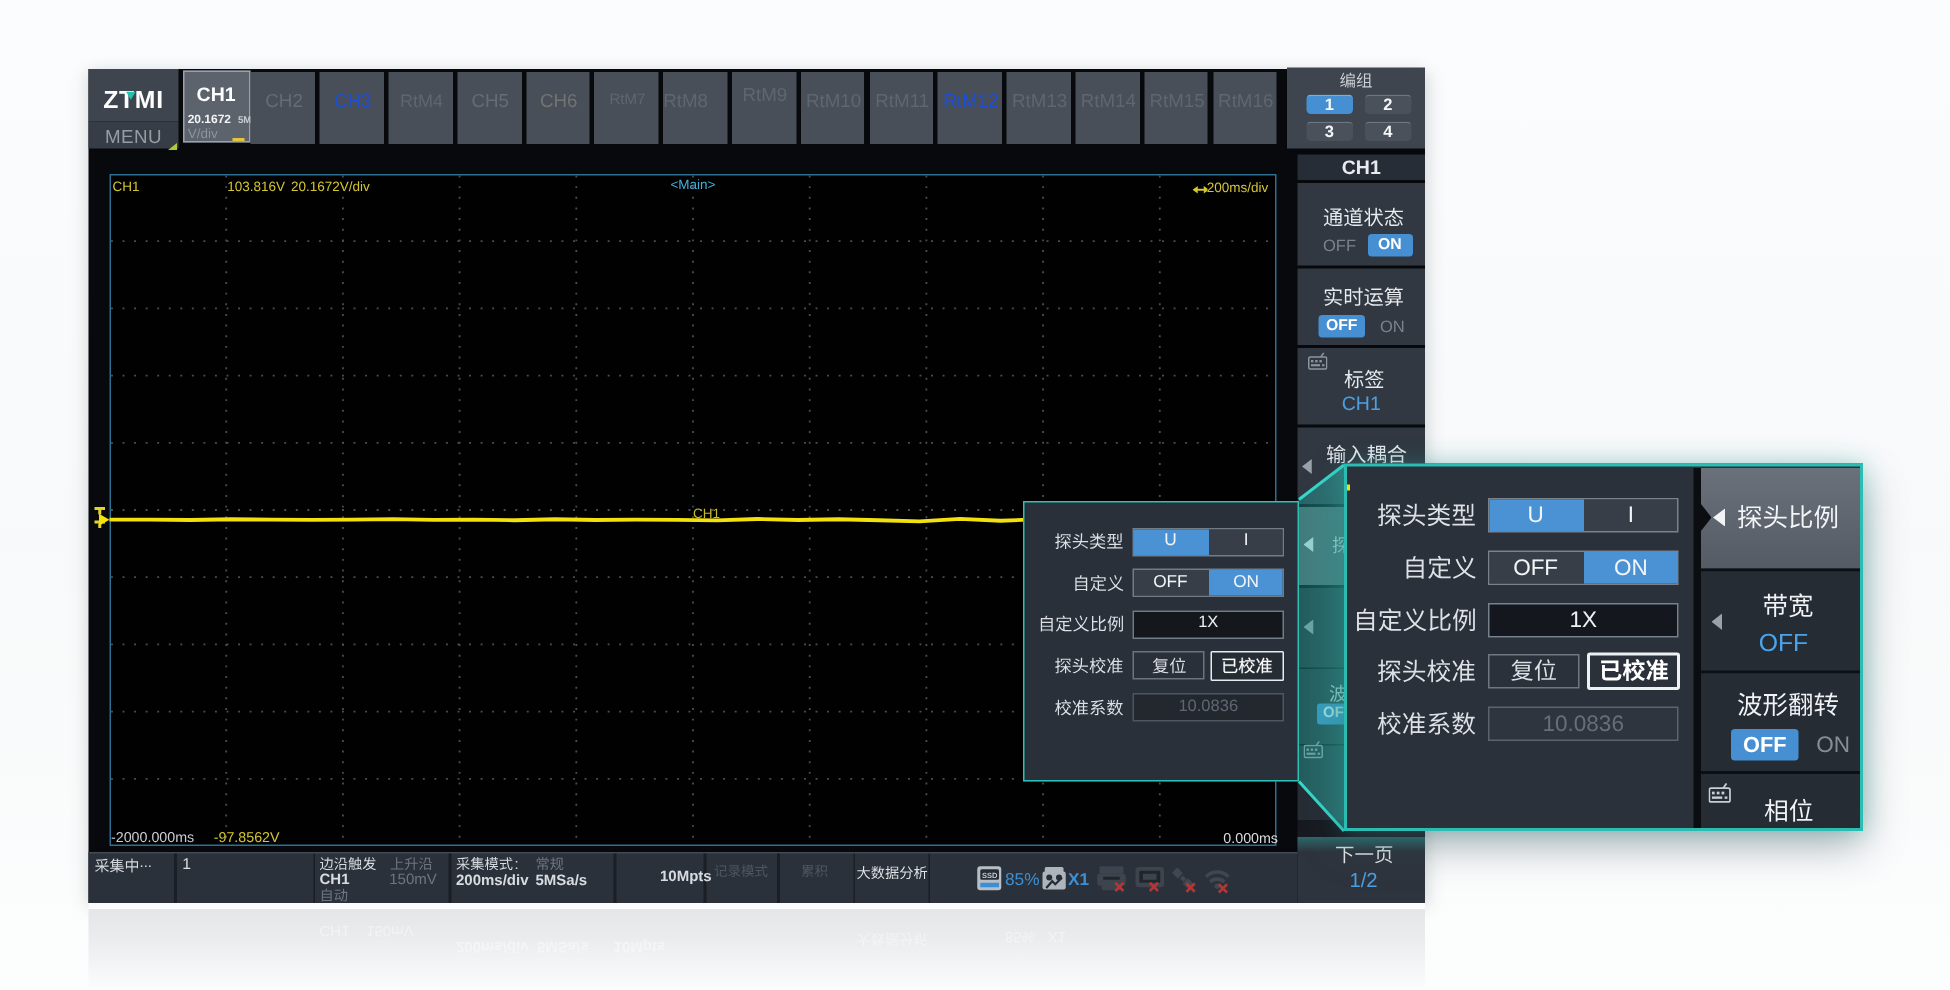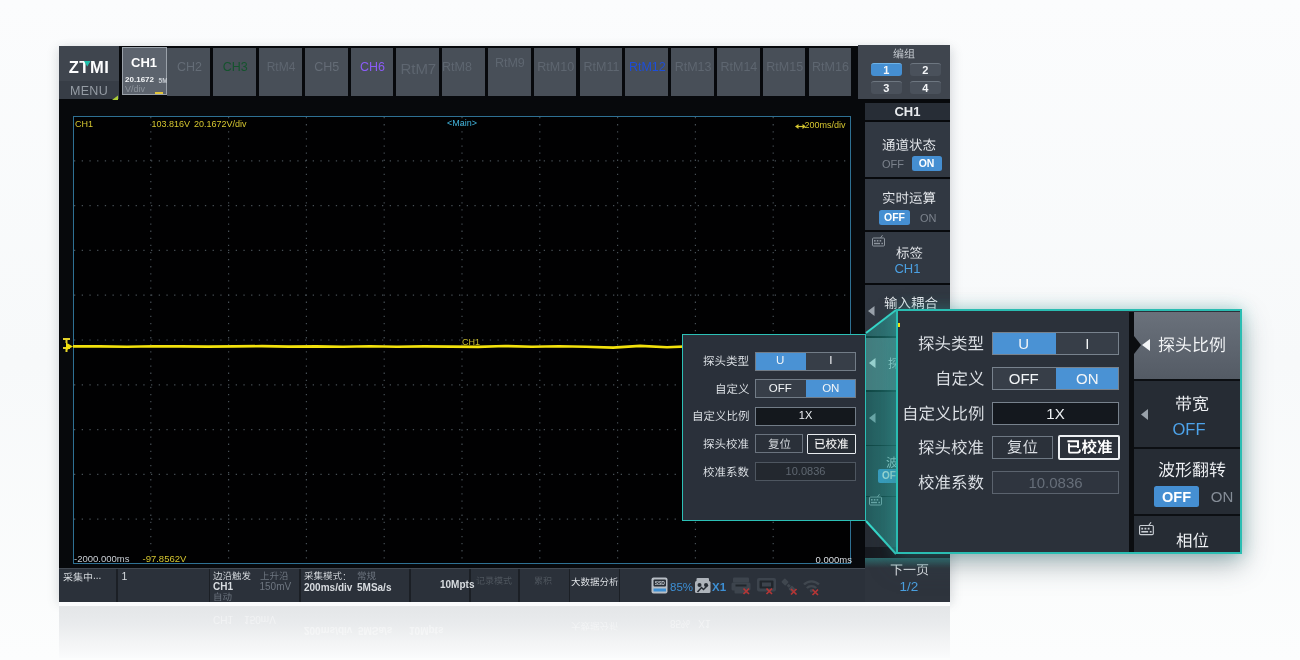--- a/index.html
+++ b/index.html
@@ -94,29 +94,29 @@
     </svg>
     <div class="abs" style="left:121.6px;top:47px;width:45.5px;height:47.5px;background:#5c636d;border:1px solid #9aa1a9;box-sizing:border-box"></div>
     <div class="abs lat" style="left:121.6px;top:56px;width:45px;text-align:center;font-size:13px;font-weight:bold;color:#ffffff">CH1</div>
     <div class="abs lat" style="left:125.1px;top:75.5px;font-size:8px;font-weight:bold;color:#f2f4f6">20.1672</div>
     <div class="abs lat" style="left:158.6px;top:76.5px;font-size:6.5px;font-weight:bold;color:#c8cdd3">5M</div>
     <div class="abs lat" style="left:125.1px;top:85px;font-size:9px;color:#8d949c">V/div</div>
     <div class="abs" style="left:154.6px;top:91.5px;width:8.5px;height:2.5px;background:#e3c53a"></div>
     <div class="abs" style="left:167.4px;top:48px;width:42.8px;height:48px;background:#484f58"></div>
     <div class="abs lat" style="left:167.4px;top:61px;width:44px;text-align:center;font-size:12.5px;color:#646c76">CH2</div>
     <div class="abs" style="left:213.2px;top:48px;width:42.8px;height:48px;background:#484f58"></div>
-    <div class="abs lat" style="left:213.2px;top:61px;width:44px;text-align:center;font-size:12.5px;color:#14532d">CH3</div>
+    <div class="abs lat" style="left:213.2px;top:61px;width:44px;text-align:center;font-size:12.5px;color:#1d4ed8">CH3</div>
     <div class="abs" style="left:259.0px;top:48px;width:42.8px;height:48px;background:#484f58"></div>
     <div class="abs lat" style="left:259.0px;top:61px;width:44px;text-align:center;font-size:12px;color:#5e6670">RtM4</div>
     <div class="abs" style="left:304.8px;top:48px;width:42.8px;height:48px;background:#484f58"></div>
     <div class="abs lat" style="left:304.8px;top:61px;width:44px;text-align:center;font-size:12.5px;color:#646c76">CH5</div>
     <div class="abs" style="left:350.5px;top:48px;width:42.8px;height:48px;background:#484f58"></div>
-    <div class="abs lat" style="left:350.5px;top:61px;width:44px;text-align:center;font-size:12.5px;color:#8b5cf6">CH6</div>
+    <div class="abs lat" style="left:350.5px;top:61px;width:44px;text-align:center;font-size:12.5px;color:#737373">CH6</div>
     <div class="abs" style="left:396.3px;top:48px;width:42.8px;height:48px;background:#484f58"></div>
-    <div class="abs lat" style="left:396.3px;top:61px;width:44px;text-align:center;font-size:15px;color:#5e6670">RtM7</div>
+    <div class="abs lat" style="left:396.3px;top:61px;width:44px;text-align:center;font-size:10px;color:#5e6670">RtM7</div>
     <div class="abs" style="left:442.1px;top:48px;width:42.8px;height:48px;background:#484f58"></div>
     <div class="abs lat" style="left:442.1px;top:61px;width:44px;font-size:12.5px;color:#5e6670">RtM8</div>
     <div class="abs" style="left:487.9px;top:48px;width:42.8px;height:48px;background:#484f58"></div>
     <div class="abs lat" style="left:487.9px;top:57px;width:44px;text-align:center;font-size:12.5px;color:#5e6670">RtM9</div>
     <div class="abs" style="left:533.7px;top:48px;width:42.8px;height:48px;background:#484f58"></div>
     <div class="abs lat" style="left:533.7px;top:61px;width:44px;text-align:center;font-size:12.5px;color:#5e6670">RtM10</div>
     <div class="abs" style="left:579.5px;top:48px;width:42.8px;height:48px;background:#484f58"></div>
     <div class="abs lat" style="left:579.5px;top:61px;width:44px;text-align:center;font-size:12.5px;color:#5e6670">RtM11</div>
     <div class="abs" style="left:625.3px;top:48px;width:42.8px;height:48px;background:#484f58"></div>
     <div class="abs lat" style="left:625.3px;top:61px;width:44px;text-align:center;font-size:12.5px;color:#1d4ed8">RtM12</div>

